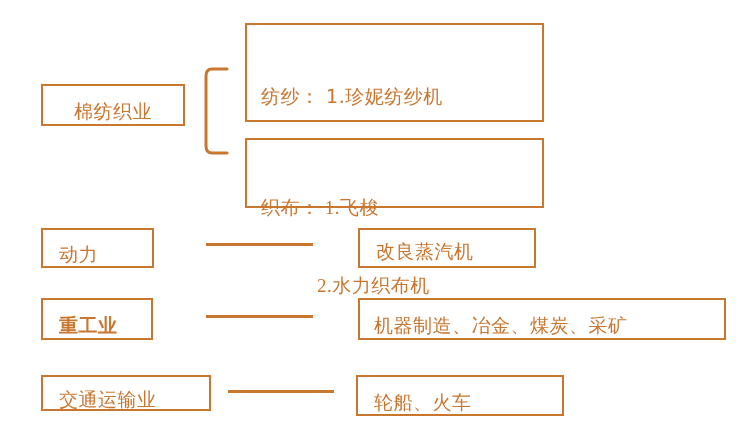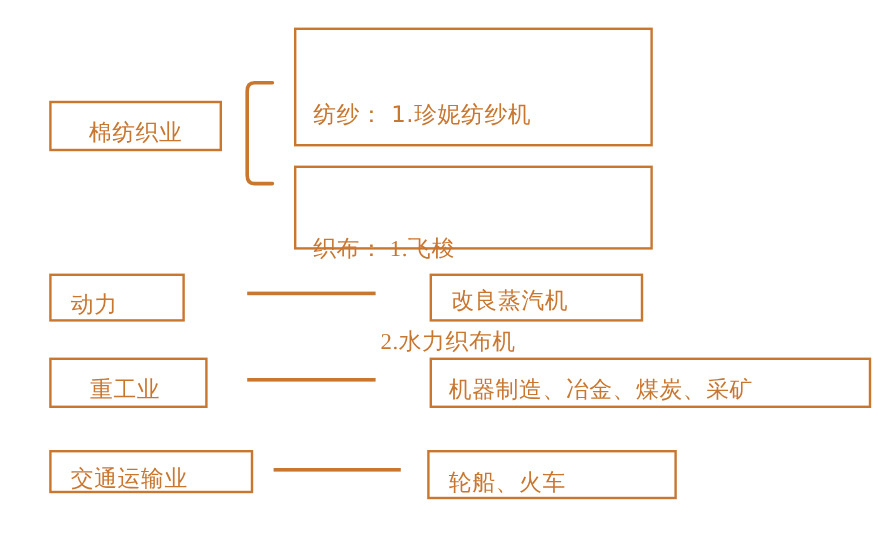--- a/index.html
+++ b/index.html
@@ -84,22 +84,23 @@
     background: #c9762f;
   }
   #box-steam {
     left: 358px; top: 228px; width: 178px; height: 40px;
     padding-left: 16px;
     align-items: flex-end;
   }
 
   
   #box-heavy {
-    left: 41px;  top: 298px; width: 132px; height: 42px;
-    padding-left: 32px;
+    left: 41px;  top: 298px; width: 112px; height: 42px;
+    padding-left: 16px;
+    font-weight: bold;
   }
   #line-heavy {
     position: absolute;
     left: 206px; top: 315px; width: 107px; height: 3px;
     background: #c9762f;
   }
   #box-heavy-items {
     left: 358px; top: 298px; width: 368px; height: 42px;
     padding-left: 14px;
   }

